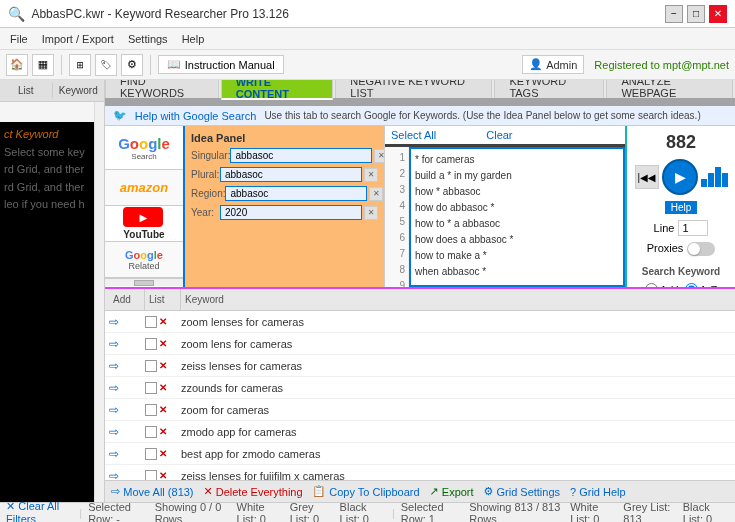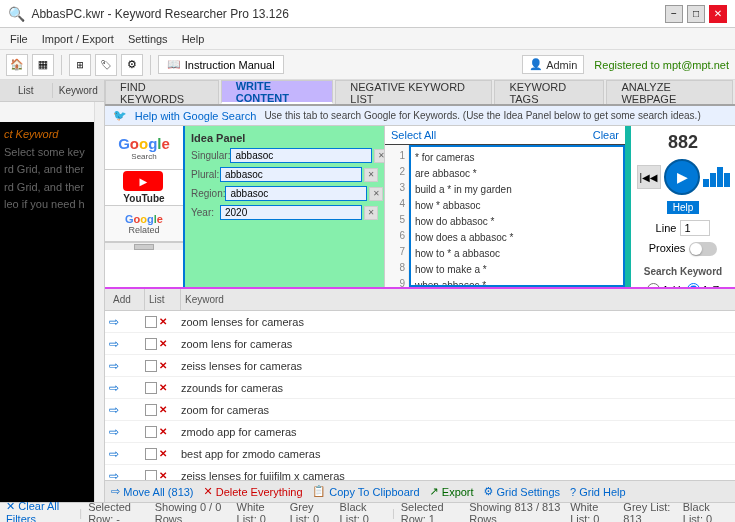--- a/index.html
+++ b/index.html
@@ -62,45 +62,46 @@
       flex: 1;
       display: flex;
       flex-direction: column;
       overflow: hidden;
     }
     
     
     .tab-bar {
       display: flex;
       background: #e8e8e8;
-      border-bottom: 2px solid #a3a3a3;
+      border-bottom: 8px solid #a3a3a3;
       height: 26px;
+      align-items: flex-end;
     }
     .tab { padding: 4px 14px; cursor: pointer; border: 1px solid #ccc; border-bottom: none; background: #e0e0e0; margin-right: 2px; font-size: 11px; color: #333; height: 24px; display: flex; align-items: center; }
-    .tab.active { background: #c4b5fd; border-bottom: 2px solid white; color: #0055aa; font-weight: bold; margin-bottom: -2px; }
+    .tab.active { background: #84cc16; border-bottom: 2px solid white; color: #0055aa; font-weight: bold; margin-bottom: -2px; }
     
     
     .help-bar {
       background: #e8f0fe;
       padding: 3px 8px;
       display: flex;
       align-items: center;
       gap: 8px;
       border-bottom: 1px solid #ccc;
       font-size: 11px;
     }
     .help-link { color: #0066cc; cursor: pointer; }
     .help-text { color: #444; font-size: 10px; }
     
     
     .idea-panel {
       width: 200px;
       border-right: 1px solid #ccc;
       padding: 6px;
-      background: #86efac;
+      background: #fdba74;
       overflow: hidden;
     }
     .idea-panel-title { font-weight: bold; font-size: 11px; color: #333; margin-bottom: 4px; }
     .idea-panel-desc { font-size: 10px; color: #555; margin-bottom: 8px; line-height: 1.4; }
     .form-row { display: flex; align-items: center; margin-bottom: 4px; }
     .form-label { width: 55px; color: #555; font-size: 10px; }
     .form-input-wrap { flex: 1; display: flex; align-items: center; gap: 2px; }
     .form-input { flex: 1; border: 1px solid #0078d7; padding: 1px 4px; font-size: 10px; background: #e8f0fe; }
     .form-clear { width: 14px; height: 14px; background: #e0e0e0; border: 1px solid #ccc; cursor: pointer; display: flex; align-items: center; justify-content: center; font-size: 8px; color: #666; }
     .lang-settings { margin-top: 6px; }
@@ -112,37 +113,36 @@
       display: flex;
       flex-direction: column;
       background: white;
       overflow: hidden;
     }
     .keyword-list-header {
       display: flex;
       padding: 3px 6px;
       align-items: center;
       gap: 18px;
-      border-bottom: 1px solid #404040;
-      justify-content: space-between;
+      border-bottom: 3px solid #404040;
     }
     .select-all-link { color: #0066cc; cursor: pointer; }
     .clear-link { color: #0066cc; cursor: pointer; margin-left: 32px; }
     .kw-list-content { display: flex; flex: 1; overflow: hidden; }
     .line-numbers { width: 24px; background: #f8f8f8; border-right: 1px solid #eee; padding: 2px 0; }
     .line-num { height: 16px; display: flex; align-items: center; justify-content: flex-end; padding-right: 3px; color: #888; font-size: 10px; }
     .kw-lines { flex: 1; padding: 2px 4px; overflow: hidden; border: 2px solid #0078d7; }
     .kw-line { height: 16px; display: flex; align-items: center; font-size: 10px; color: #333; }
     
     
     .right-controls {
       width: 110px;
       padding: 6px;
       background: white;
-      border-left: 6px solid #14b8a6;
+      border-left: 2px solid #14b8a6;
       display: flex;
       flex-direction: column;
       align-items: center;
       gap: 6px;
     }
     .count-display { font-size: 18px; font-weight: bold; color: #333; }
     .playback-controls { display: flex; align-items: center; gap: 3px; }
     .play-btn { width: 36px; height: 36px; border-radius: 50%; background: #0078d7; border: 2px solid #005a9e; display: flex; align-items: center; justify-content: center; cursor: pointer; }
     .play-icon { color: white; font-size: 14px; margin-left: 2px; }
     .skip-btn { width: 24px; height: 24px; border: 1px solid #ccc; background: #e0e0e0; display: flex; align-items: center; justify-content: center; cursor: pointer; font-size: 10px; }
@@ -351,20 +351,23 @@
 
       <div class="search-engines">
         <div class="se-google">
           <div style="text-align:center;">
             <div>
               <span class="g-blue" style="font-size:15px; font-weight:bold;">G</span><span class="g-red" style="font-size:15px; font-weight:bold;">o</span><span class="g-yellow" style="font-size:15px; font-weight:bold;">o</span><span class="g-blue" style="font-size:15px; font-weight:bold;">g</span><span class="g-green" style="font-size:15px; font-weight:bold;">l</span><span class="g-red" style="font-size:15px; font-weight:bold;">e</span>
             </div>
             <div class="google-search-label">Search</div>
           </div>
         </div>
+        <div class="se-amazon">
+          <span class="amazon-text">amazon</span>
+        </div>
         <div class="se-youtube">
           <div style="text-align:center;">
             <div class="yt-icon">
               <span class="yt-play">▶</span>
             </div>
             <div class="yt-text">YouTube</div>
           </div>
         </div>
         <div class="se-google-rel">
           <div class="se-google-rel-inner">
@@ -427,26 +430,25 @@
             <div class="line-num">4</div>
             <div class="line-num">5</div>
             <div class="line-num">6</div>
             <div class="line-num">7</div>
             <div class="line-num">8</div>
             <div class="line-num">9</div>
 
           </div>
           <div class="kw-lines">
             <div class="kw-line">* for cameras</div>
-            <div class="kw-line">are abbasoc *</div>
             <div class="kw-line">build a * in my garden</div>
             <div class="kw-line">how * abbasoc</div>
             <div class="kw-line">how do abbasoc *</div>
+            <div class="kw-line">how to * a abbasoc</div>
             <div class="kw-line">how does a abbasoc *</div>
-            <div class="kw-line">how to * a abbasoc</div>
             <div class="kw-line">how to make a *</div>
             <div class="kw-line">when abbasoc *</div>
 
           </div>
         </div>
       </div>
 
       <div class="right-controls">
         <div class="count-display">882</div>
 

